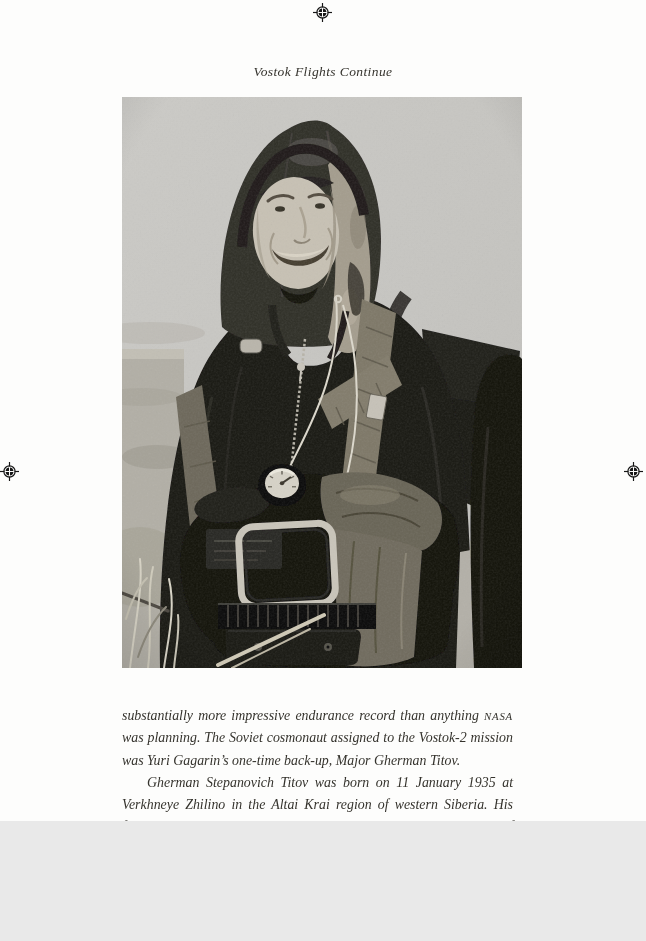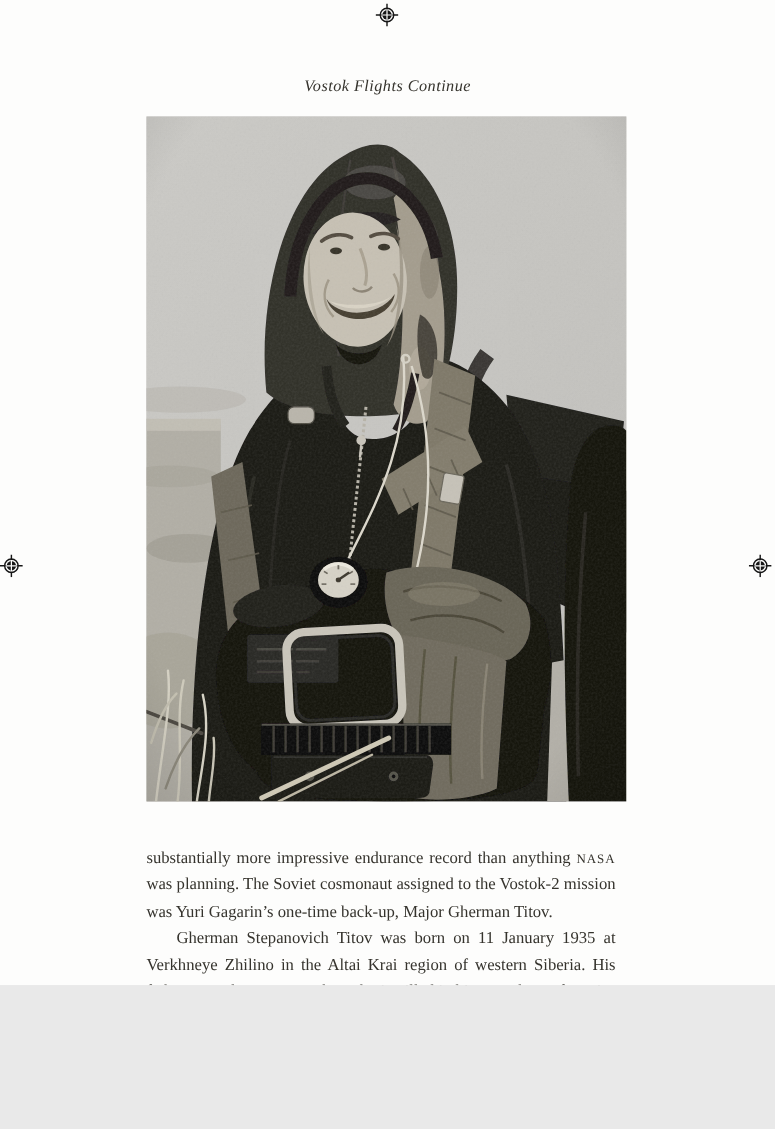--- a/index.html
+++ b/index.html
@@ -41,21 +41,21 @@
     letter-spacing:0.15px;
     color:var(--ink,#35332d);
   }
   .bodytext{
     position:absolute;left:122px;top:705px;width:391px;
     font-size:13.9px;
     line-height:22.3px;
     color:var(--ink,#35332d);
     text-align:justify;
   }
-  .bodytext p{margin:0;padding:0;}
+  .bodytext p{margin:0;padding:0;font-style:italic;}
   .bodytext p.indent{text-indent:25px;}
   .smallcaps{
     font-size:10.8px;
     letter-spacing:0.8px;
   }
   .page-number{
     position:absolute;left:0;top:839px;width:632px;
     text-align:left;
     font-style:italic;
     font-size:13.5px;

